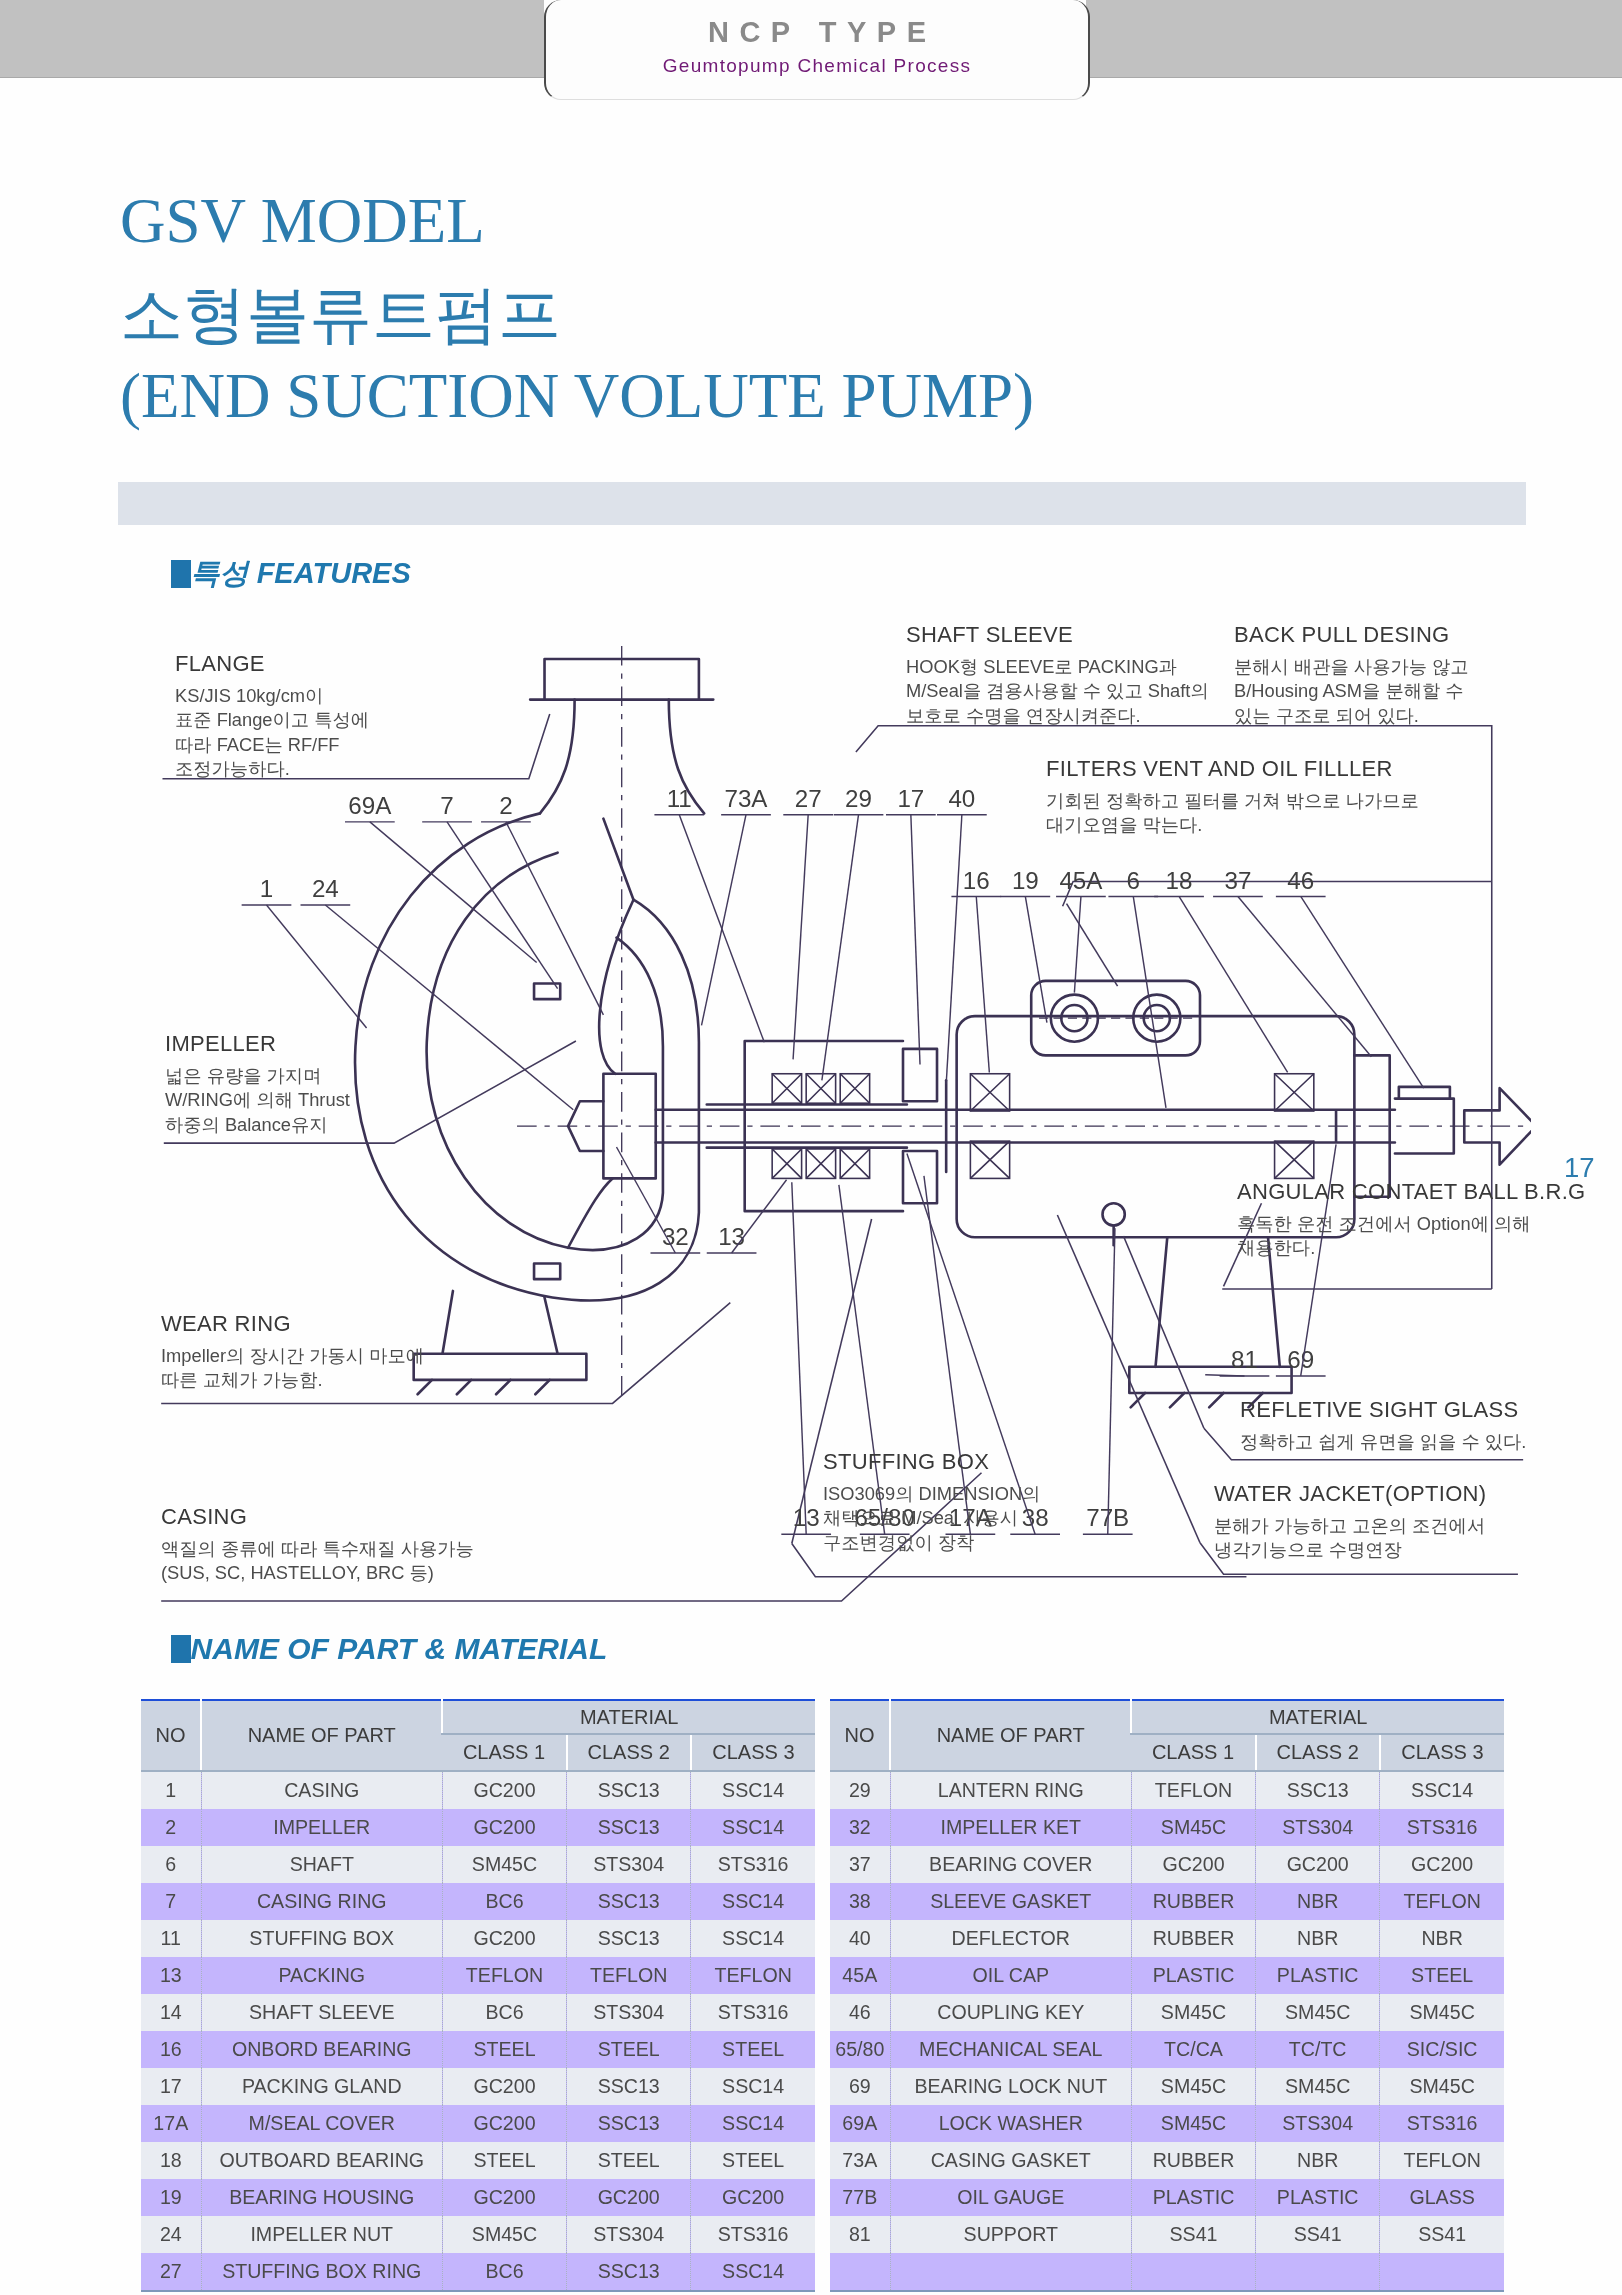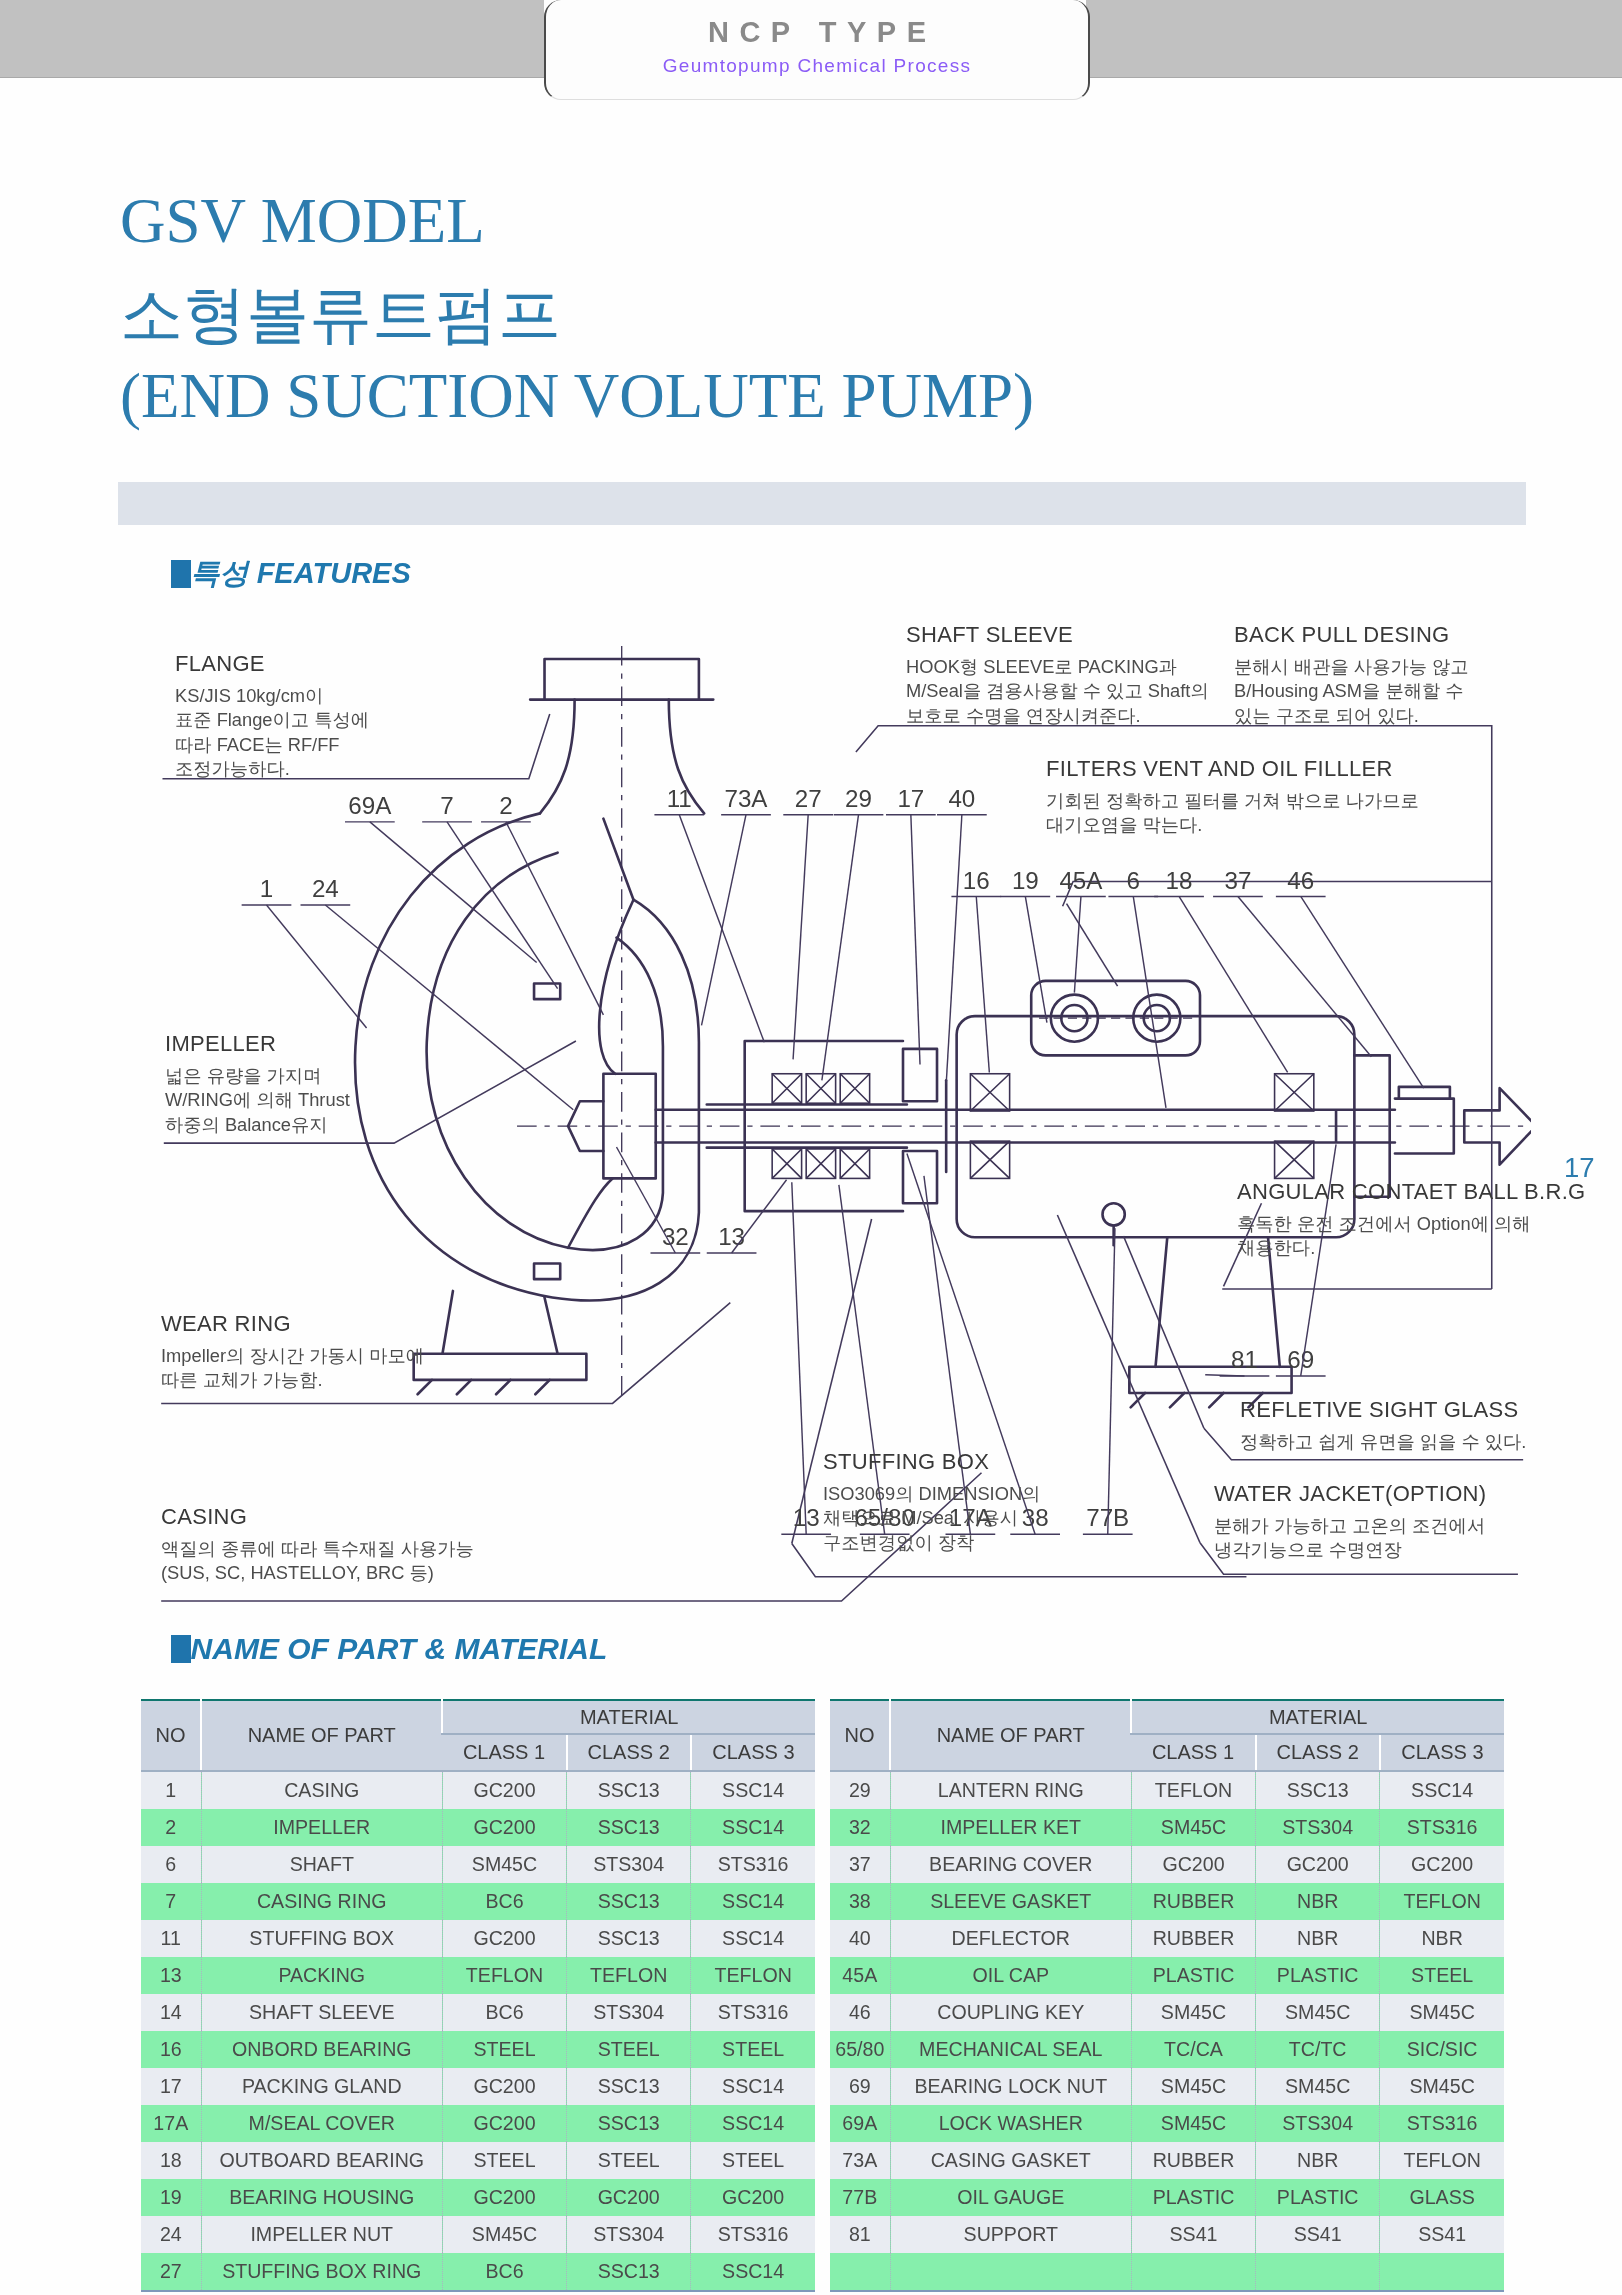--- a/index.html
+++ b/index.html
@@ -6,21 +6,21 @@
   .page{position:relative;width:1623px;height:2295px;background:#fefefe;overflow:hidden;
         font-family:"Liberation Sans",sans-serif;}
   
   .hdr-bar{position:absolute;top:0;height:77px;background:#c1c1c1;border-bottom:1.3px solid #a9a9a9;}
   .hdr-left{left:0;width:544px;}
   .hdr-right{left:1086px;width:537px;}
   .hdr-box{position:absolute;left:544px;top:0;width:542px;height:99px;background:#fdfdfd;
            border-left:2px solid #4a4a4a;border-right:2px solid #4a4a4a;border-bottom:0.7px solid #dedede;
            text-align:center;border-radius:17px;}
   .brand{margin-top:15.7px;font-size:29px;font-weight:700;letter-spacing:10.5px;text-indent:10.5px;color:#8a8a8a;}
-  .brand-sub{margin-top:6.5px;font-size:19px;letter-spacing:1.3px;color:#8b5cf6;}
+  .brand-sub{margin-top:6.5px;font-size:19px;letter-spacing:1.3px;color:#701a75;}
   
   .title{position:absolute;left:120px;font-family:"Liberation Serif",serif;color:#2c7cae;font-size:63px;white-space:nowrap;}
   .t1{top:185px;} .t2{top:272px;} .t3{top:360px;}
   .band{position:absolute;left:118px;top:482px;width:1408px;height:43px;background:#dde2ea;}
   
   .sec-h{position:absolute;display:flex;align-items:center;color:#1f78ae;
          font-style:italic;font-weight:700;white-space:nowrap;margin-left:22px;}
   .sec-h .sq{display:inline-block;width:19.6px;height:27.5px;background:#1f74ac;}
   .feat-h{left:149px;top:554px;font-size:29px;}
   .parts-h{left:149px;top:1632px;font-size:30px;}
@@ -31,22 +31,22 @@
   #diagram .thin{stroke:#3b3253;stroke-width:2.4;fill:none;}
   #diagram .dash{stroke:#3b3253;stroke-width:2;fill:none;stroke-dasharray:30 12 8 12;}
   #diagram .leader{stroke:#433a5c;stroke-width:2.4;fill:none;}
   #callouts line{stroke:#433a5c;stroke-width:2.2;}
   #callouts text{font:37px "Liberation Sans",sans-serif;fill:#3f3f3f;text-anchor:middle;}
   
   .ann{position:absolute;color:#4c4c4c;font-size:18.3px;line-height:1.34;}
   .ann .ann-t{font-size:22px;color:#383838;margin-bottom:5.2px;letter-spacing:0.3px;}
   
   .tables-row{position:absolute;left:141px;top:1699px;display:flex;gap:15px;}
-  table.ptable{border-collapse:collapse;width:674px;table-layout:fixed;background:#86efac;
-        border-top:2px solid #0f766e;border-bottom:2.6px solid #7e98ba;}
+  table.ptable{border-collapse:collapse;width:674px;table-layout:fixed;background:#c4b5fd;
+        border-top:2px solid #1d4ed8;border-bottom:2.6px solid #7e98ba;}
   .ptable th{background:#ccd4e1;color:#3c3c3c;font-weight:400;font-size:20px;height:30px;}
   .ptable thead tr:last-child th{height:33px;}
   .ptable thead tr:first-child th{border-bottom:2px solid #9fb0c4;}
   .ptable thead th.mat{border-bottom:2px solid #ffffff;}
   .ptable thead tr:last-child th{border-bottom:2px solid #9fb0c4;}
   .ptable thead th + th{border-left:2px solid #ffffff;}
   .ptable td{font-size:19.6px;color:#4a4a4a;text-align:center;height:35px;overflow:hidden;white-space:nowrap;}
   .ptable td + td{border-left:1.3px dotted #a9b3c2;}
   .ptable tbody tr:nth-child(odd){background:#e9ecf2;}
   .c-no{width:60px;} .c-name{width:241px;} .c-cls{width:124px;}

